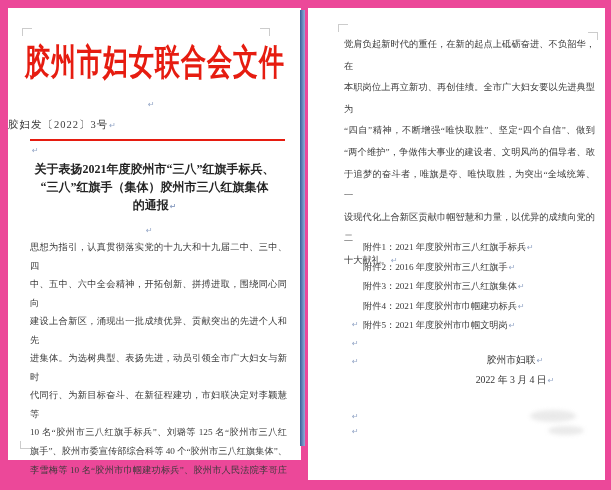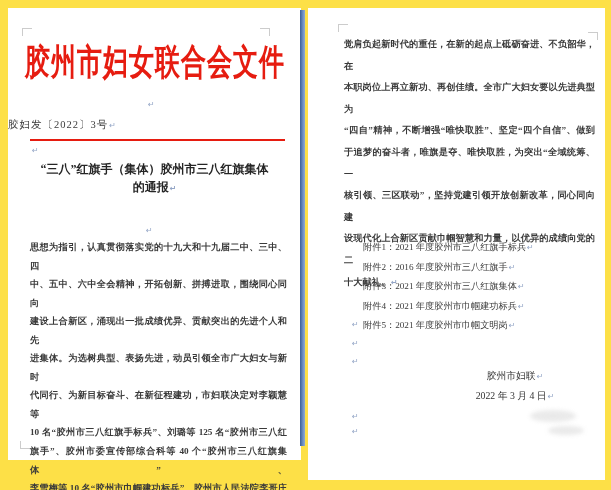--- a/index.html
+++ b/index.html
@@ -1,43 +1,43 @@
 <!DOCTYPE html>
 <html><head>
 <meta charset="utf-8">
 <style>
   html,body{margin:0;padding:0;background:#ffffff;}
-  .canvas{position:relative;width:611px;height:490px;background:#fde047;overflow:hidden;
+  .canvas{position:relative;width:611px;height:490px;background:#ec4899;overflow:hidden;
           font-family:"Liberation Serif","DejaVu Serif",serif;}
   .page{position:absolute;background:#ffffff;}
   #leftPage{left:8px;top:8px;width:293px;height:452px;}
   #rightPage{left:308px;top:8px;width:297px;height:472px;}
 
   .org-title{position:absolute;top:30px;left:16px;width:262px;text-align:center;white-space:nowrap;
              font-size:25px;font-weight:bold;color:#e61c10;letter-spacing:1px;
              transform:scale(1,1.42);transform-origin:center top;}
   .doc-num{position:absolute;top:110px;left:0;width:100%;text-align:left;
            font-size:10.5px;color:#3c3c3c;letter-spacing:1px;}
   .red-rule{position:absolute;top:131px;left:22px;width:255px;height:2px;background:#e61c10;}
   .doc-title{position:absolute;top:152px;left:8px;width:277px;text-align:center;
              font-weight:bold;font-size:12px;line-height:18px;color:#252525;}
   .doc-title .tline{text-align:center;text-align-last:center;}
 
-  .bodyblock{position:absolute;color:#3a3a3a;font-size:9.2px;font-weight:bold;}
+  .bodyblock{position:absolute;color:#3a3a3a;font-size:9.2px;}
   #leftBody{top:230px;left:22px;width:257px;line-height:18.55px;}
   #rightBody{top:26px;left:36px;width:251px;line-height:21.6px;}
   .tline{text-align:justify;text-align-last:justify;}
   .tline.short{text-align-last:left;}
   .tline.indent{text-indent:18.4px;}
 
   .att-list{position:absolute;top:230px;left:36px;width:255px;line-height:18.6px;
             font-size:9.2px;color:#3a3a3a;}
   .att-list .tline{text-align:left;text-align-last:left;text-indent:19px;}
 
-  .sig{position:absolute;top:358px;left:142px;width:130px;text-align:center;
+  .sig{position:absolute;top:342px;left:142px;width:130px;text-align:center;
        font-size:9.8px;line-height:19px;color:#333333;}
 
   .pmark{color:#93a5c6;font-size:8px;margin-left:1px;font-family:"DejaVu Sans",sans-serif;}
   .pmark-float{position:absolute;color:#93a5c6;font-size:8px;font-family:"DejaVu Sans",sans-serif;}
 
   .divider{position:absolute;left:300px;top:10px;width:5px;height:436px;
            background:linear-gradient(to right,#3c5e96,#6b8dbf 55%,#90acd6);}
 
   .corner{position:absolute;width:9px;height:7px;border:0 solid #cccccc;}
   .corner.tl{border-left-width:1px;border-top-width:1px;}
@@ -60,20 +60,21 @@
 
     <span class="pmark-float" style="left:140px;top:92px;">↵</span>
 
     <div class="doc-num"><span>胶妇发〔2022〕3号</span><span class="pmark">↵</span></div>
 
     <div class="red-rule"></div>
 
     <span class="pmark-float" style="left:24px;top:138px;">↵</span>
 
     <div class="doc-title">
+        <div class="tline"><span>关于表扬2021年度胶州市“三八”红旗手标兵、</span></div>
         <div class="tline"><span>“三八”红旗手（集体）胶州市三八红旗集体</span></div>
         <div class="tline"><span>的通报</span><span class="pmark">↵</span></div>
       </div>
 
     <span class="pmark-float" style="left:138px;top:218px;">↵</span>
 
     <div class="bodyblock" id="leftBody">
         <div class="tline"><span>思想为指引，认真贯彻落实党的十九大和十九届二中、三中、四</span></div>
         <div class="tline"><span>中、五中、六中全会精神，开拓创新、拼搏进取，围绕同心同向</span></div>
         <div class="tline"><span>建设上合新区，涌现出一批成绩优异、贡献突出的先进个人和先</span></div>
@@ -88,22 +89,22 @@
   <div class="divider"></div>
 
   <div class="page" id="rightPage">
     <div class="corner tl" style="left:30px;top:16px;"></div>
     <div class="corner tr" style="left:280px;top:24px;"></div>
 
     <div class="bodyblock" id="rightBody">
         <div class="tline"><span>觉肩负起新时代的重任，在新的起点上砥砺奋进、不负韶华，在</span></div>
         <div class="tline"><span>本职岗位上再立新功、再创佳绩。全市广大妇女要以先进典型为</span></div>
         <div class="tline"><span>“四自”精神，不断增强“唯快取胜”、坚定“四个自信”、做到</span></div>
+        <div class="tline"><span>“两个维护”，争做伟大事业的建设者、文明风尚的倡导者、敢</span></div>
         <div class="tline"><span>于追梦的奋斗者，唯旗是夺、唯快取胜，为突出“全域统筹、一</span></div>
-        <div class="tline"><span>核引领、三区联动”，坚持党建引领开放创新改革，同心同向建</span></div>
         <div class="tline"><span>设现代化上合新区贡献巾帼智慧和力量，以优异的成绩向党的二</span></div>
         <div class="tline short"><span>十大献礼。</span><span class="pmark">↵</span></div>
       </div>
 
     <div class="att-list">
         <div class="tline"><span>附件1：2021 年度胶州市三八红旗手标兵</span><span class="pmark">↵</span></div>
         <div class="tline"><span>附件2：2016 年度胶州市三八红旗手</span><span class="pmark">↵</span></div>
         <div class="tline"><span>附件3：2021 年度胶州市三八红旗集体</span><span class="pmark">↵</span></div>
         <div class="tline"><span>附件4：2021 年度胶州市巾帼建功标兵</span><span class="pmark">↵</span></div>
         <div class="tline"><span>附件5：2021 年度胶州市巾帼文明岗</span><span class="pmark">↵</span></div>

